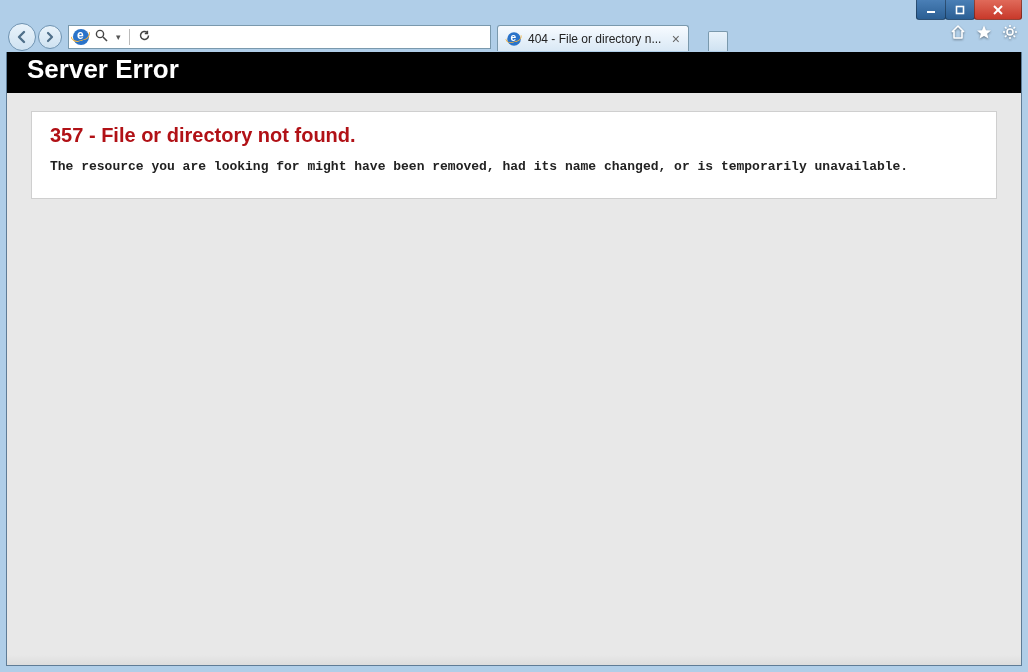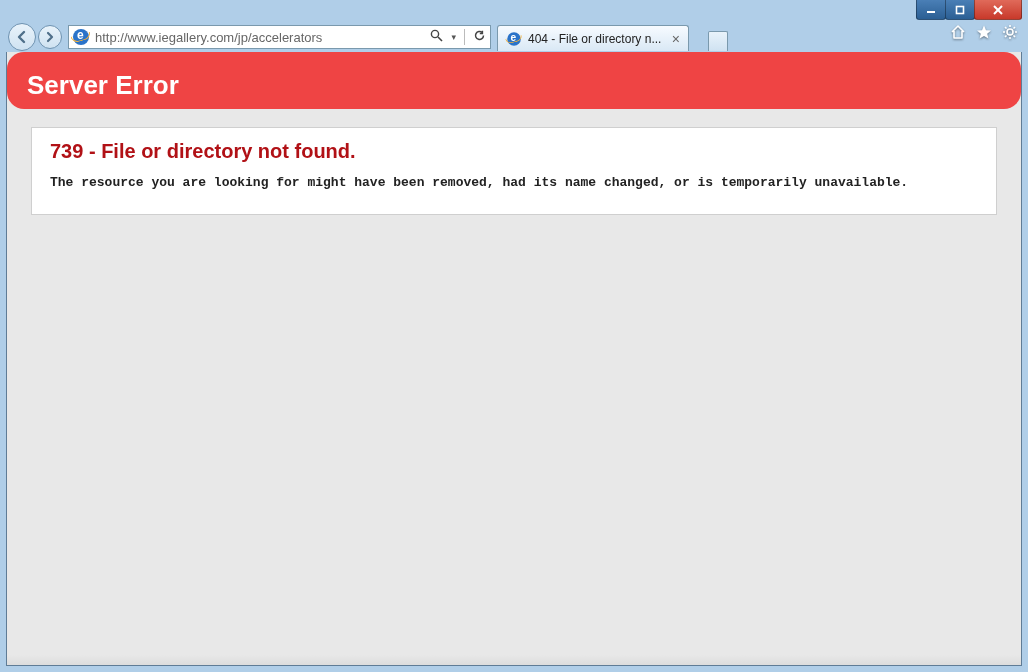--- a/index.html
+++ b/index.html
@@ -192,27 +192,26 @@
   top: 52px;
   left: 6px;
   right: 6px;
   bottom: 6px;
   background: #e8e8e8;
   border: 1px solid #5f7c96;
   border-top: none;
   overflow: hidden;
 }
 .server-error-bar {
-  background: #ef4444;
+  background: #000000;
   color: #fff;
   font-family: "Trebuchet MS", "Segoe UI", sans-serif;
   font-size: 26px;
   font-weight: bold;
-  padding: 18px 20px 8px;
-  border-radius: 17px;
+  padding: 2px 20px 8px;
 }
 .error-card {
   background: #fff;
   border: 1px solid #cfcfcf;
   margin: 18px 24px 0;
   padding: 12px 18px 24px;
 }
 .error-title {
   color: #b11116;
   font-family: "Trebuchet MS", Arial, Helvetica, sans-serif;
@@ -268,21 +267,20 @@
     </div>
     <div class="nav-arrow fwd">
       <svg width="12" height="12" viewBox="0 0 12 12">
           <path d="M4 2 L8 6 L4 10" fill="none" stroke="#4f6f8a" stroke-width="2.2" stroke-linecap="round" stroke-linejoin="round"></path>
         </svg>
     </div>
   </div>
 
   <div class="addr-box">
     <span class="e-icon"></span>
-    <input class="addr-input" value="http://www.iegallery.com/jp/accelerators" style="">
     <div class="addr-tools">
       <span>
         <svg width="13" height="13" viewBox="0 0 13 13">
             <circle cx="5" cy="5" r="3.6" fill="none" stroke="#444" stroke-width="1.4"></circle>
             <line x1="8" y1="8" x2="12" y2="12" stroke="#444" stroke-width="1.6"></line>
           </svg>
       </span>
       <span style="font-size:9px;color:#555;">▾</span>
       <span class="addr-sep"></span>
       <span>
@@ -328,16 +326,16 @@
           <line x1="3" y1="13" x2="4.5" y2="11.5"></line>
           <line x1="11.5" y1="4.5" x2="13" y2="3"></line>
         </g>
       </svg>
   </span>
 </div>
 
 <div class="content-frame">
   <div class="server-error-bar">Server Error</div>
   <div class="error-card">
-    <h2 class="error-title">739 - File or directory not found.</h2>
+    <h2 class="error-title">357 - File or directory not found.</h2>
     <h3 class="error-desc">The resource you are looking for might have been removed, had its name changed, or is temporarily unavailable.</h3>
   </div>
 </div>
 
 </body></html>

